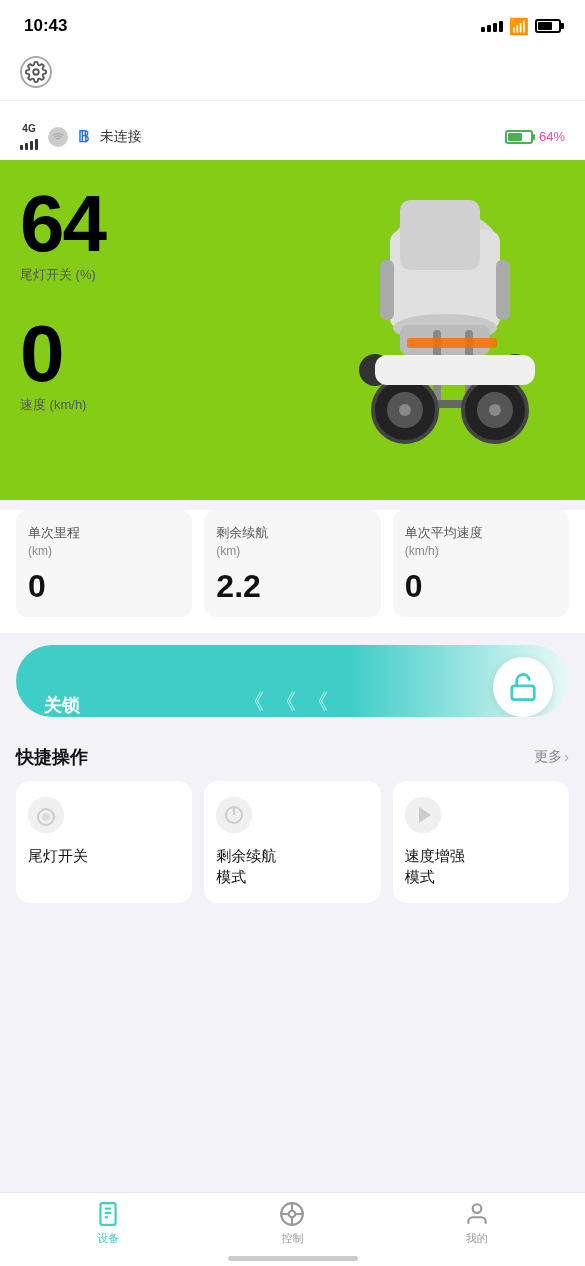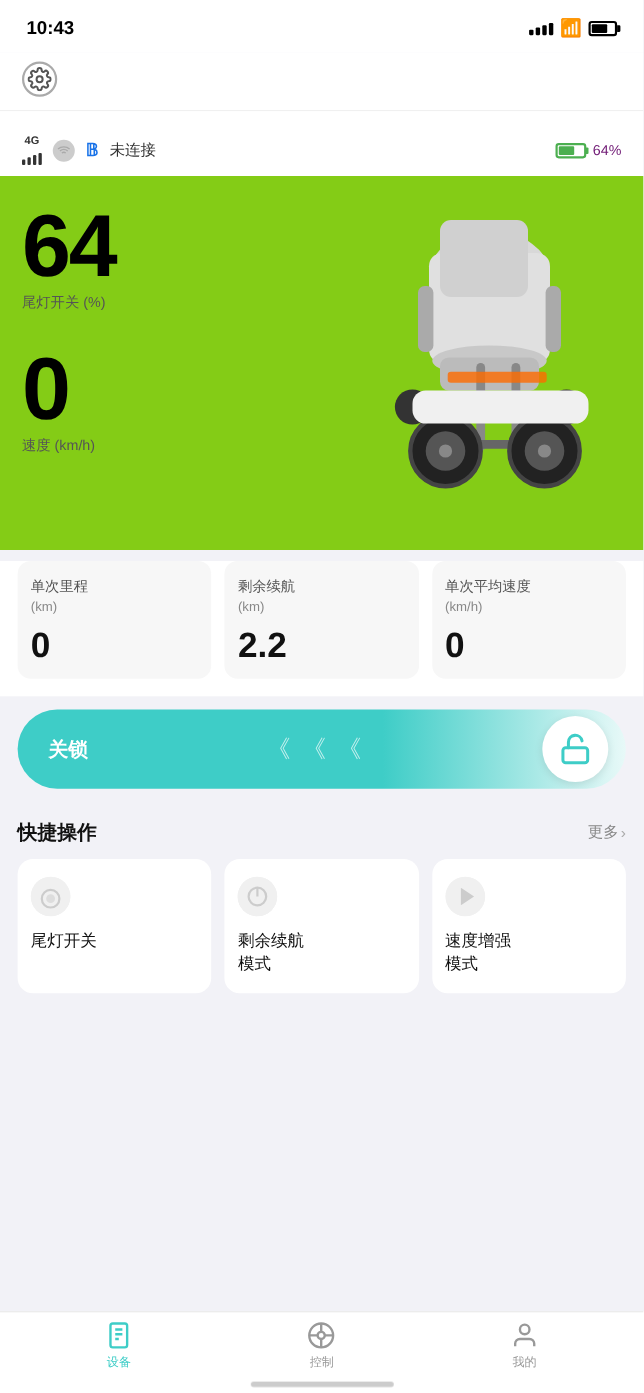--- a/index.html
+++ b/index.html
@@ -165,21 +165,21 @@
       border-radius: 0 1px 1px 0;
     }
     .battery-green-fill {
       background: #4caf50;
       height: 100%;
       width: 64%;
       border-radius: 1px;
     }
     .battery-pct {
       font-size: 13px;
-      color: #701a75;
+      color: #ec4899;
     }
 
     
     .main-white {
       background: #84cc16;
       margin: 0;
       padding: 20px 20px 30px;
       position: relative;
       min-height: 340px;
     }
@@ -262,21 +262,21 @@
 
     
     .lock-section {
       margin: 12px 16px;
     }
     .lock-bar {
       background: linear-gradient(90deg, #3ecdc7 0%, #3ecdc7 60%, #e8f9f8 100%);
       border-radius: 50px;
       height: 72px;
       display: flex;
-      align-items: center;
+      align-items: flex-end;
       justify-content: space-between;
       padding: 0 16px 0 28px;
       position: relative;
       overflow: hidden;
     }
     .lock-label {
       font-size: 18px;
       font-weight: 600;
       color: #fff;
       z-index: 2;

